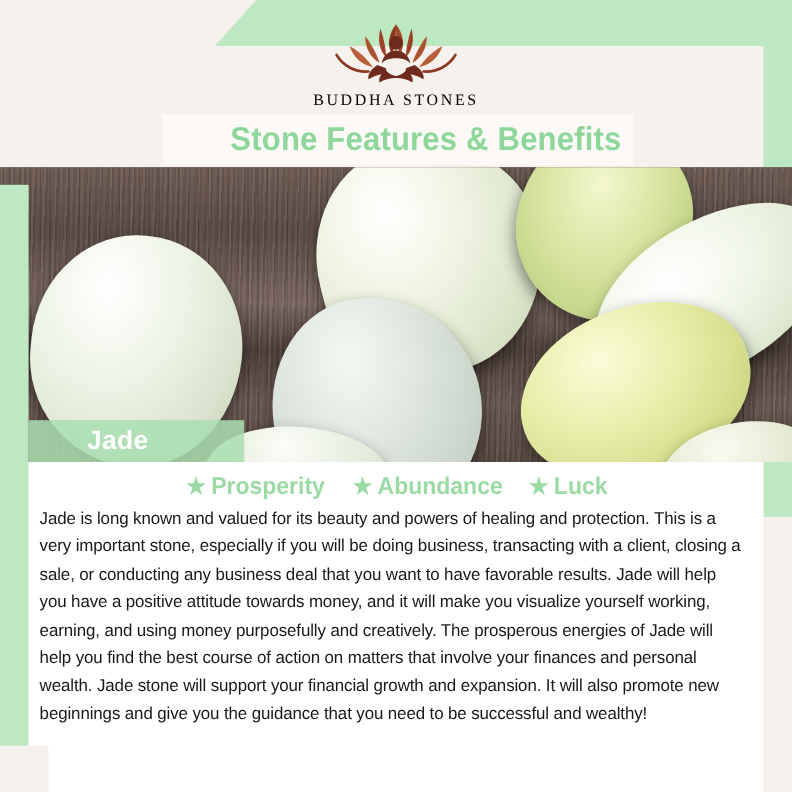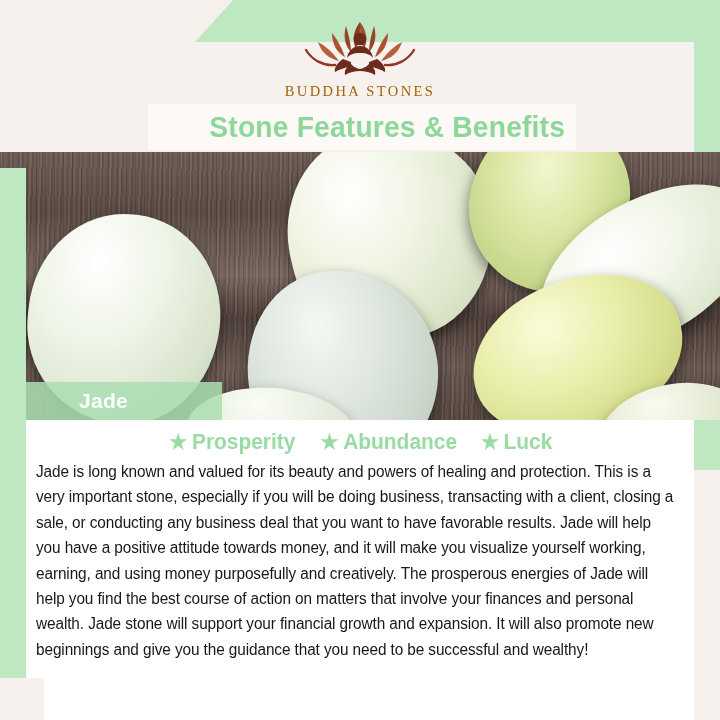--- a/index.html
+++ b/index.html
@@ -79,21 +79,21 @@
     text-align: center;
     z-index: 8;
   }
   .logo-mark { display: block; margin: 0 auto; }
   .logo-word {
     display: block;
     margin-top: 3px;
     font-family: "Liberation Serif", serif;
     font-size: 14.5px;
     letter-spacing: 2.4px;
-    color: #a16207;
+    color: #000000;
     font-weight: 400;
   }
 
   
   .title-banner {
     position: absolute;
     top: 104px;
     left: 148px;
     width: 428px;
     height: 46px;
@@ -207,21 +207,21 @@
     top: 382px;
     width: 196px;
     height: 38px;
     background: rgba(170, 222, 177, 0.86);
     display: flex;
     align-items: center;
     z-index: 7;
   }
   .jade-band span {
     margin-left: 53px;
-    font-size: 21px;
+    font-size: 24px;
     font-weight: 700;
     color: #ffffff;
     letter-spacing: 0.3px;
   }
 
   
   .content {
     position: absolute;
     left: 26px;
     top: 420px;

